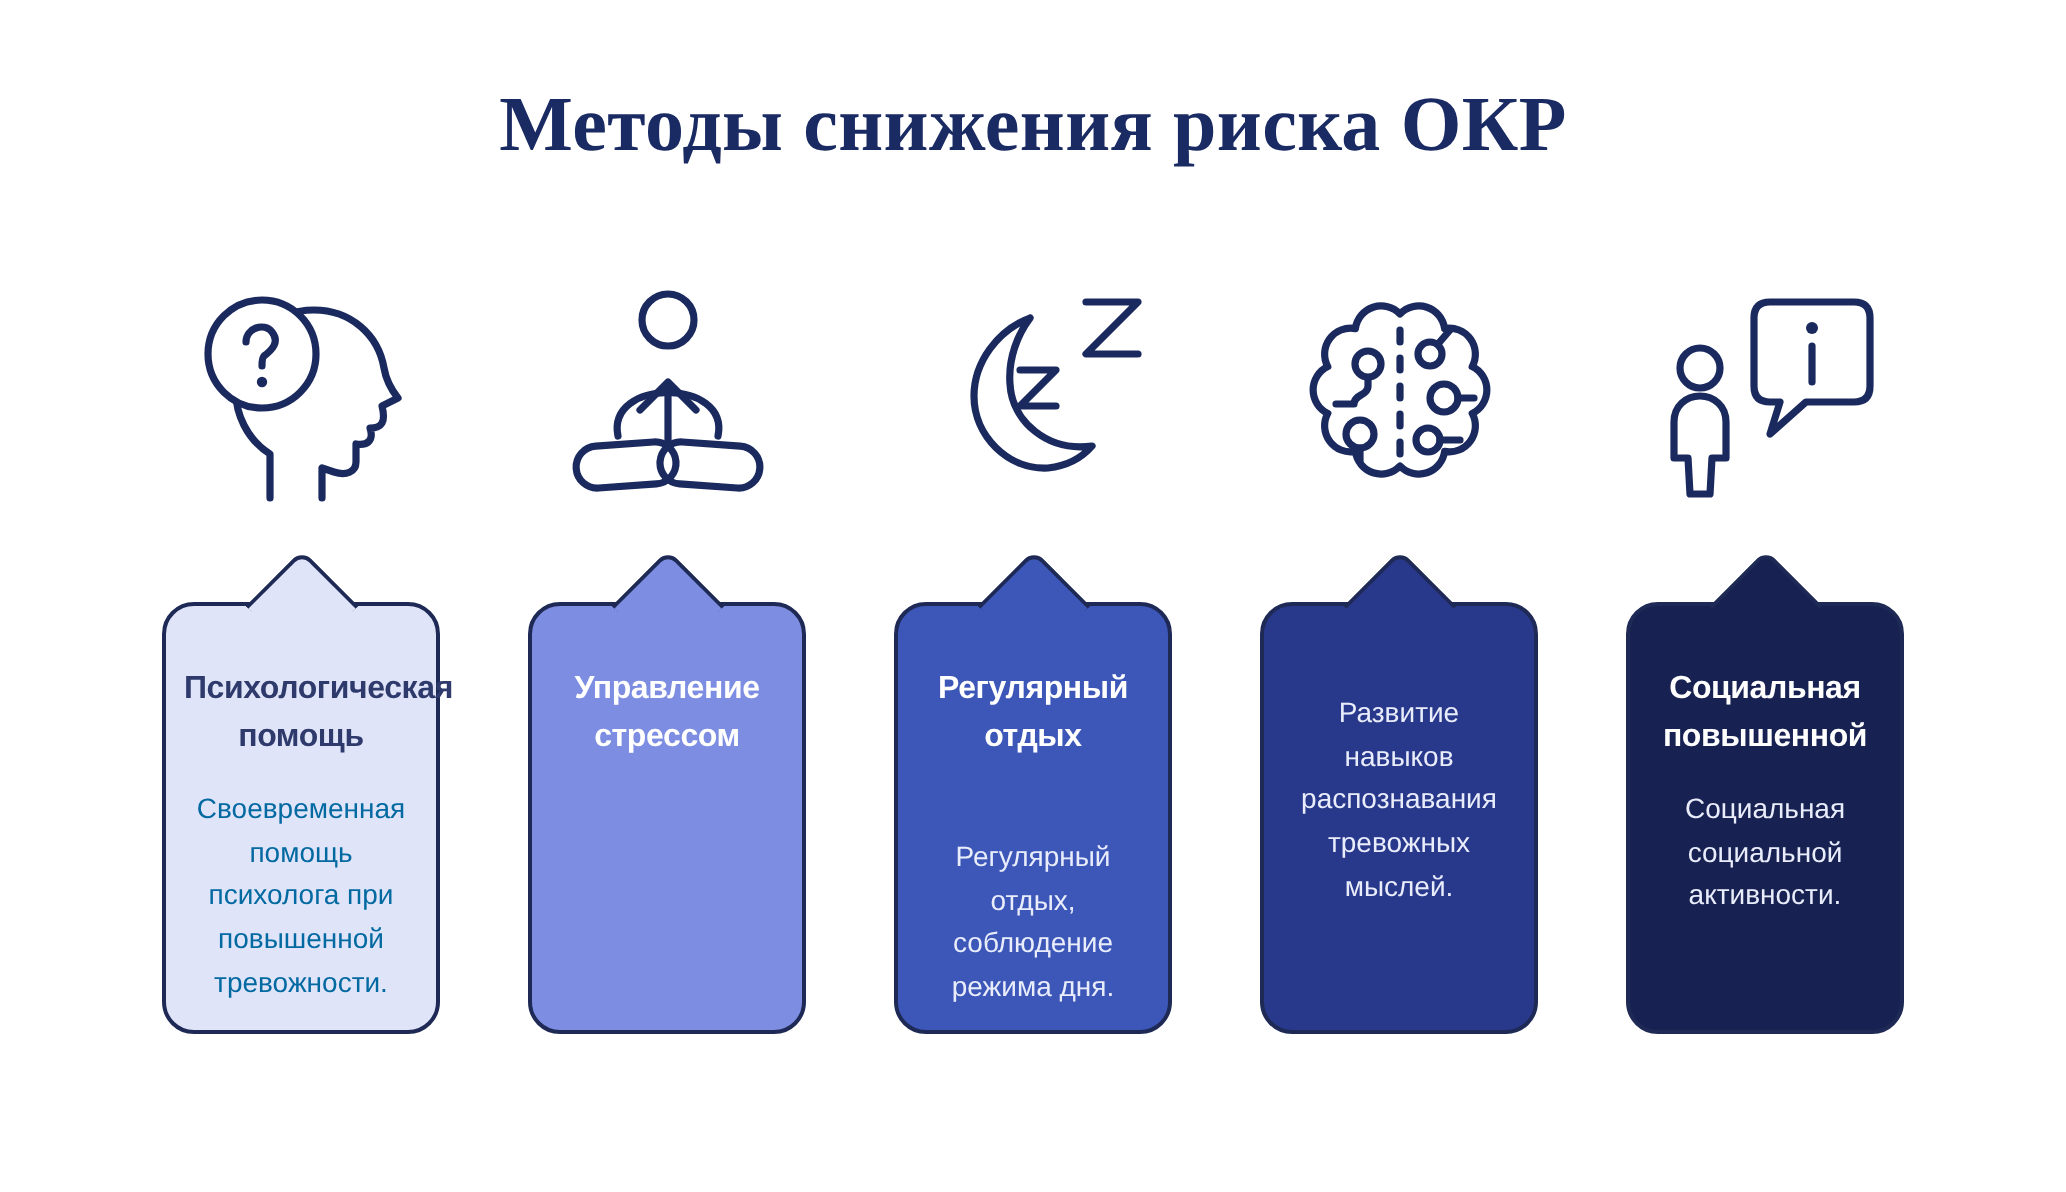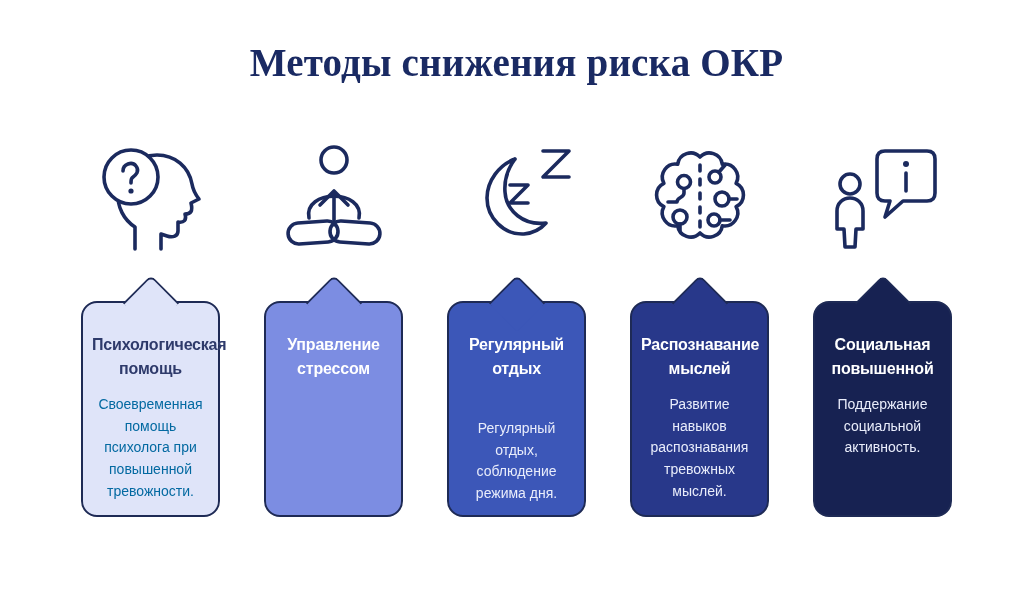--- a/index.html
+++ b/index.html
@@ -147,36 +147,35 @@
           <circle class="ln" cx="75" cy="42" r="6"></circle>
           <path class="ln" d="M79 37 L85 30"></path>
           <circle class="ln" cx="82" cy="64" r="7"></circle>
           <path class="ln" d="M89 64 H97"></path>
           <circle class="ln" cx="74" cy="85" r="6"></circle>
           <path class="ln" d="M80 85 H90"></path>
         </svg>
       </div>
       <div class="card" style="background-color: rgb(40, 56, 138); border-color: rgb(30, 42, 85);">
         <div class="tab" style="background-color: rgb(40, 56, 138); border-color: rgb(30, 42, 85);"></div>
-        <h2 class="card-title" style="color: rgb(255, 255, 255);">Распознавание мыслей</h2>
         <p class="card-body" style="color: rgb(233, 237, 251);">Развитие навыков распознавания тревожных мыслей.</p>
       </div>
     </div>
 
     <div class="column">
       <div class="icon-wrap" style="color: rgb(27, 42, 94);">
         <svg width="120" height="120" viewBox="0 0 120 120">
           <path class="ln" d="M62 16 H104 Q112 16 112 24 V58 Q112 66 104 66 H80 L62 82 L67 66 H62 Q54 66 54 58 V24 Q54 16 62 16 Z"></path>
           <path class="ln" d="M83 38 V56"></path>
           <circle class="fl" cx="83" cy="29" r="3"></circle>
           <circle class="ln" cx="27" cy="49" r="10"></circle>
           <path class="ln" d="M14 94 V76 C14 68 20 63 27 63 C34 63 40 68 40 76 V94 H33 L32 112 H22 L21 94 Z"></path>
         </svg>
       </div>
       <div class="card" style="background-color: rgb(23, 34, 82); border-color: rgb(30, 42, 85);">
         <div class="tab" style="background-color: rgb(23, 34, 82); border-color: rgb(30, 42, 85);"></div>
         <h2 class="card-title" style="color: rgb(255, 255, 255);">Социальная повышенной</h2>
-        <p class="card-body" style="color: rgb(233, 237, 251);">Поддержание социальной активность.</p>
+        <p class="card-body" style="color: rgb(233, 237, 251);">Социальная социальной активности.</p>
       </div>
     </div>
 
   </div>
 </div>
 
 </body></html>

